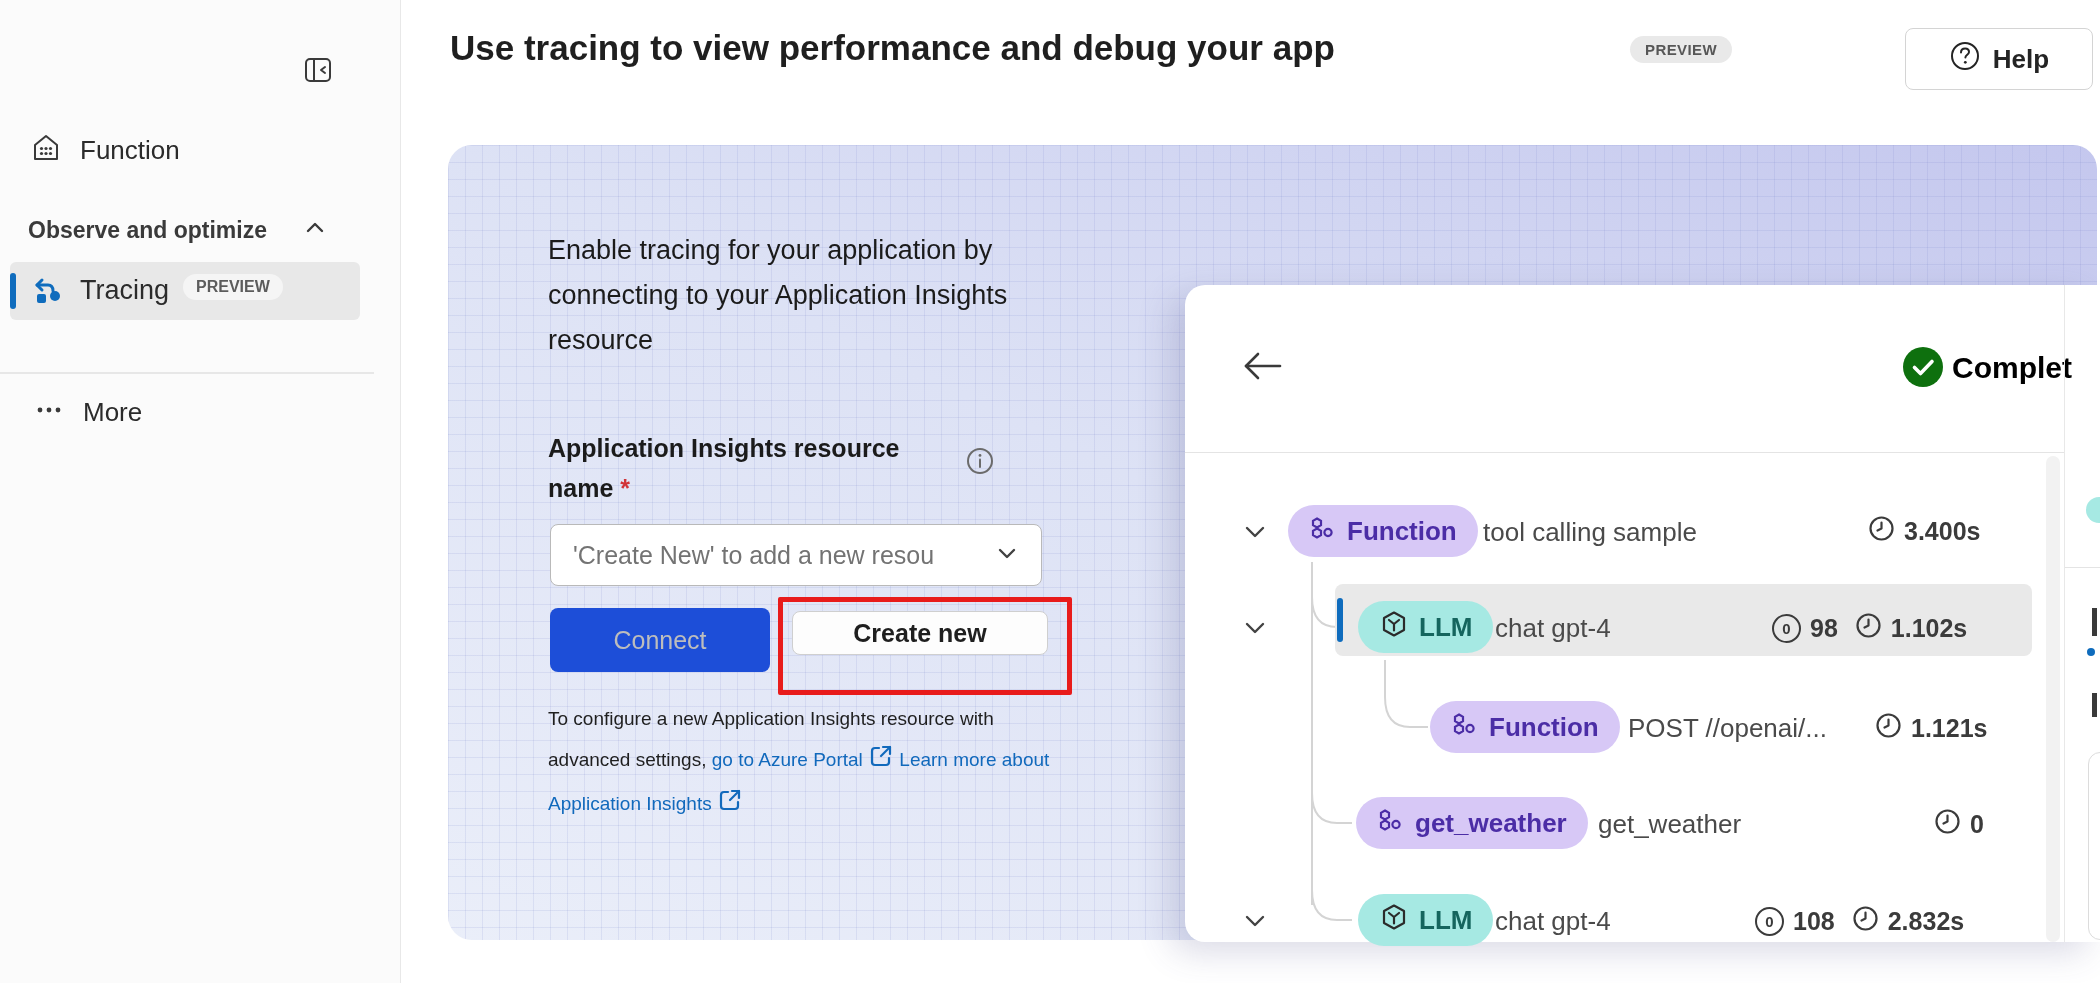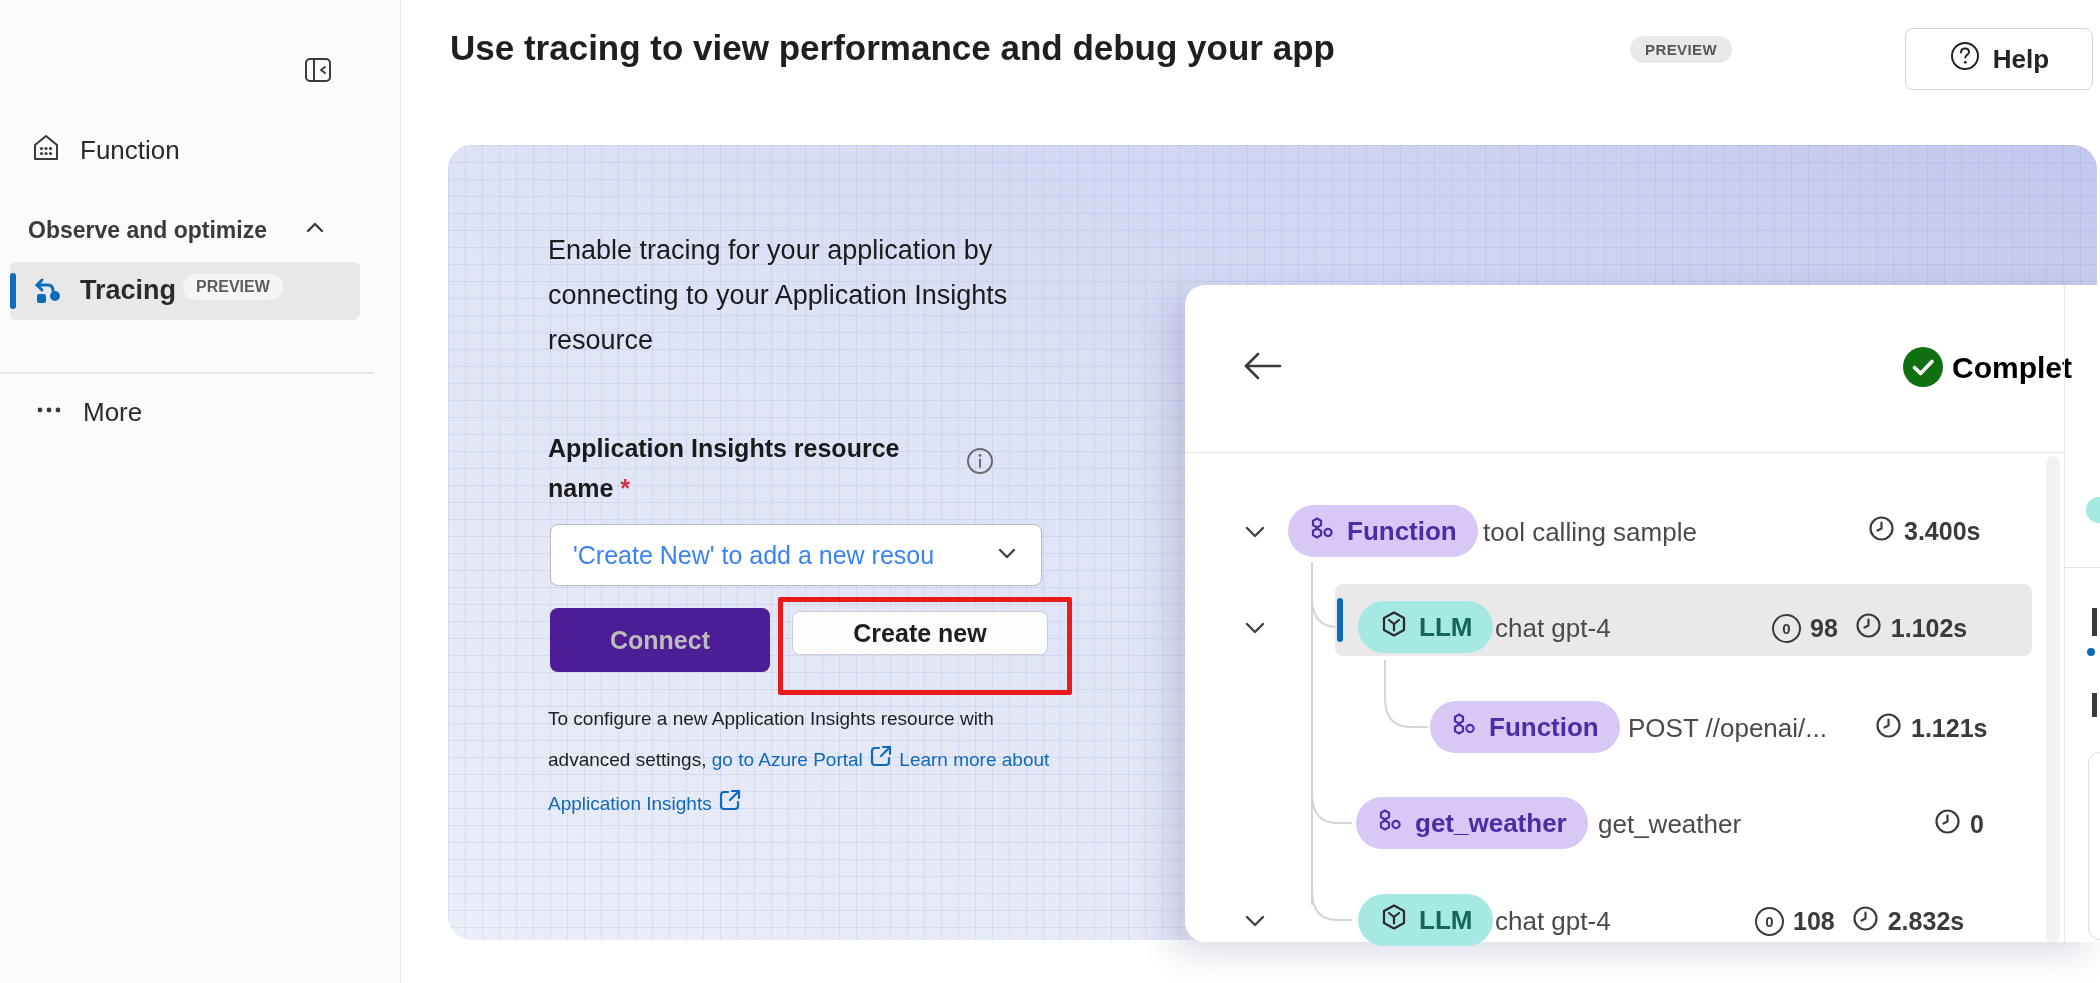--- a/index.html
+++ b/index.html
@@ -23,23 +23,23 @@
   #panel{left:448px;top:145px;width:1649px;height:795px;border-radius:24px;overflow:hidden;
     background:
       linear-gradient(rgba(118,128,204,.14) 1px,transparent 1px) 0 0/17px 17px,
       linear-gradient(90deg,rgba(118,128,204,.14) 1px,transparent 1px) 0 0/17px 17px,
       linear-gradient(to top right,#eaeef9 0%,#dde2f5 50%,#c4c7ee 100%);}
   .intro{font-size:27px;line-height:45px;color:#1b1b1b;width:515px;}
   .field-label{font-size:25px;font-weight:700;line-height:40px;color:#1b1b1b;width:420px;}
   .req{color:#d13438;font-weight:700;}
   .dropdown{display:flex;align-items:center;justify-content:space-between;width:492px;height:62px;
     background:#fff;border:1px solid #b9b9b9;border-radius:8px;padding:0 22px;box-sizing:border-box;cursor:pointer;}
-  .dropdown-text{font-size:25px;color:#3b82f6;white-space:nowrap;overflow:hidden;}
+  .dropdown-text{font-size:25px;color:#737373;white-space:nowrap;overflow:hidden;}
   .btn{display:flex;align-items:center;justify-content:center;border-radius:8px;font-size:25px;box-sizing:border-box;cursor:pointer;}
-  .btn-disabled{width:220px;height:64px;background:#4c1d95;color:#bdbdbd;font-weight:700;border:none;}
+  .btn-disabled{width:220px;height:64px;background:#1d4ed8;color:#bdbdbd;font-weight:400;border:none;}
   .btn-createnew{width:256px;height:44px;background:#fdfdfd;border:1px solid #cfcfcf;color:#1f1f1f;font-weight:700;}
   .red-box{border:5px solid #e81b1b;border-radius:2px;}
   .footnote{font-size:19px;line-height:41px;color:#1f1f1f;width:505px;}
   .lnk{color:#1169bc;cursor:pointer;}
   .ext-ico{display:inline-block;vertical-align:-3px;}
   
   #card{left:1185px;top:285px;width:915px;height:657px;background:#fff;border-radius:20px 0 0 20px;
     box-shadow:-14px 10px 34px rgba(70,70,130,.20);}
   .trace-title{font-size:35px;font-weight:700;color:#1f1f1f;white-space:nowrap;}
   .status-text{font-size:30px;font-weight:600;color:#000000;white-space:nowrap;}
@@ -101,21 +101,21 @@
     <div class="abs sel-bg" style="left:10px;top:262px;width:350px;height:58px;">
       <div class="abs blue-bar" style="left:0px;top:11px;width:6px;height:36px;"></div>
       <span class="abs" style="left:20px;top:10px;">
         <svg width="38" height="38" viewBox="0 0 38 38" fill="none" stroke="#0f6cbd" stroke-width="3">
           <path d="M12 8 L7 13 L12 18" stroke-linecap="round" stroke-linejoin="round"></path>
           <path d="M7 13 H18 C22 13 23 16 23 19" stroke-linecap="round"></path>
           <circle cx="25" cy="24" r="5" fill="#0f6cbd" stroke="none"></circle>
           <rect x="7" y="22" width="9" height="9" rx="2" fill="#0f6cbd" stroke="none"></rect>
         </svg>
       </span>
-      <span class="abs side-label" style="left:70px;top:13px;font-weight:700;font-size:27px;">Tracing</span>
+      <span class="abs side-label" style="left:70px;top:13px;font-weight:400;font-size:27px;">Tracing</span>
       <span class="abs preview-pill" style="left:173px;top:12px;">PREVIEW</span>
     </div>
 
     <div class="abs divider-h" style="left:0px;top:372px;width:374px;"></div>
 
     <div class="abs side-item" style="left:33px;top:394px;">
       <span>
         <svg width="32" height="32" viewBox="0 0 32 32" fill="#3a3a3a">
           <circle cx="7" cy="16" r="2.4"></circle>
             <circle cx="16" cy="16" r="2.4"></circle>

